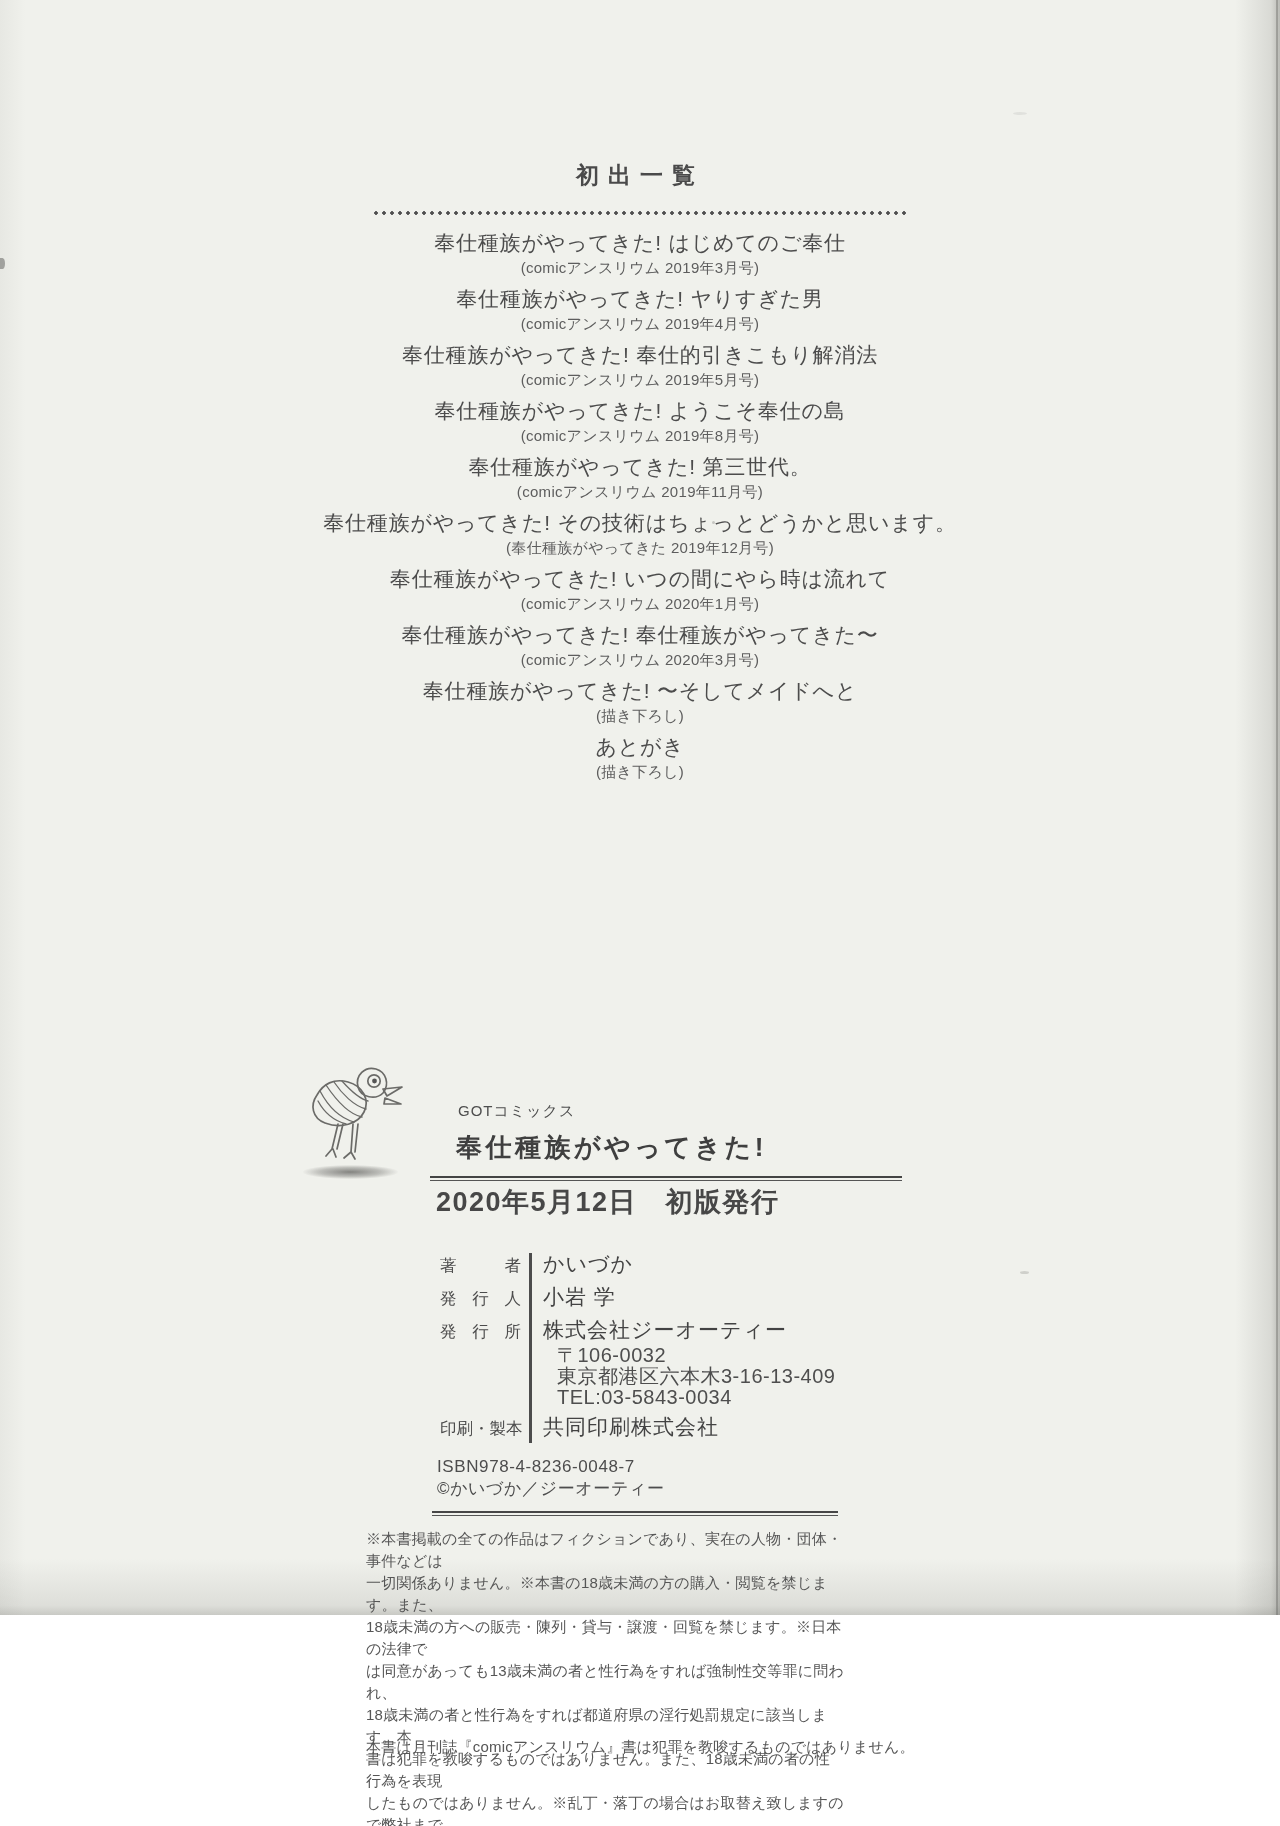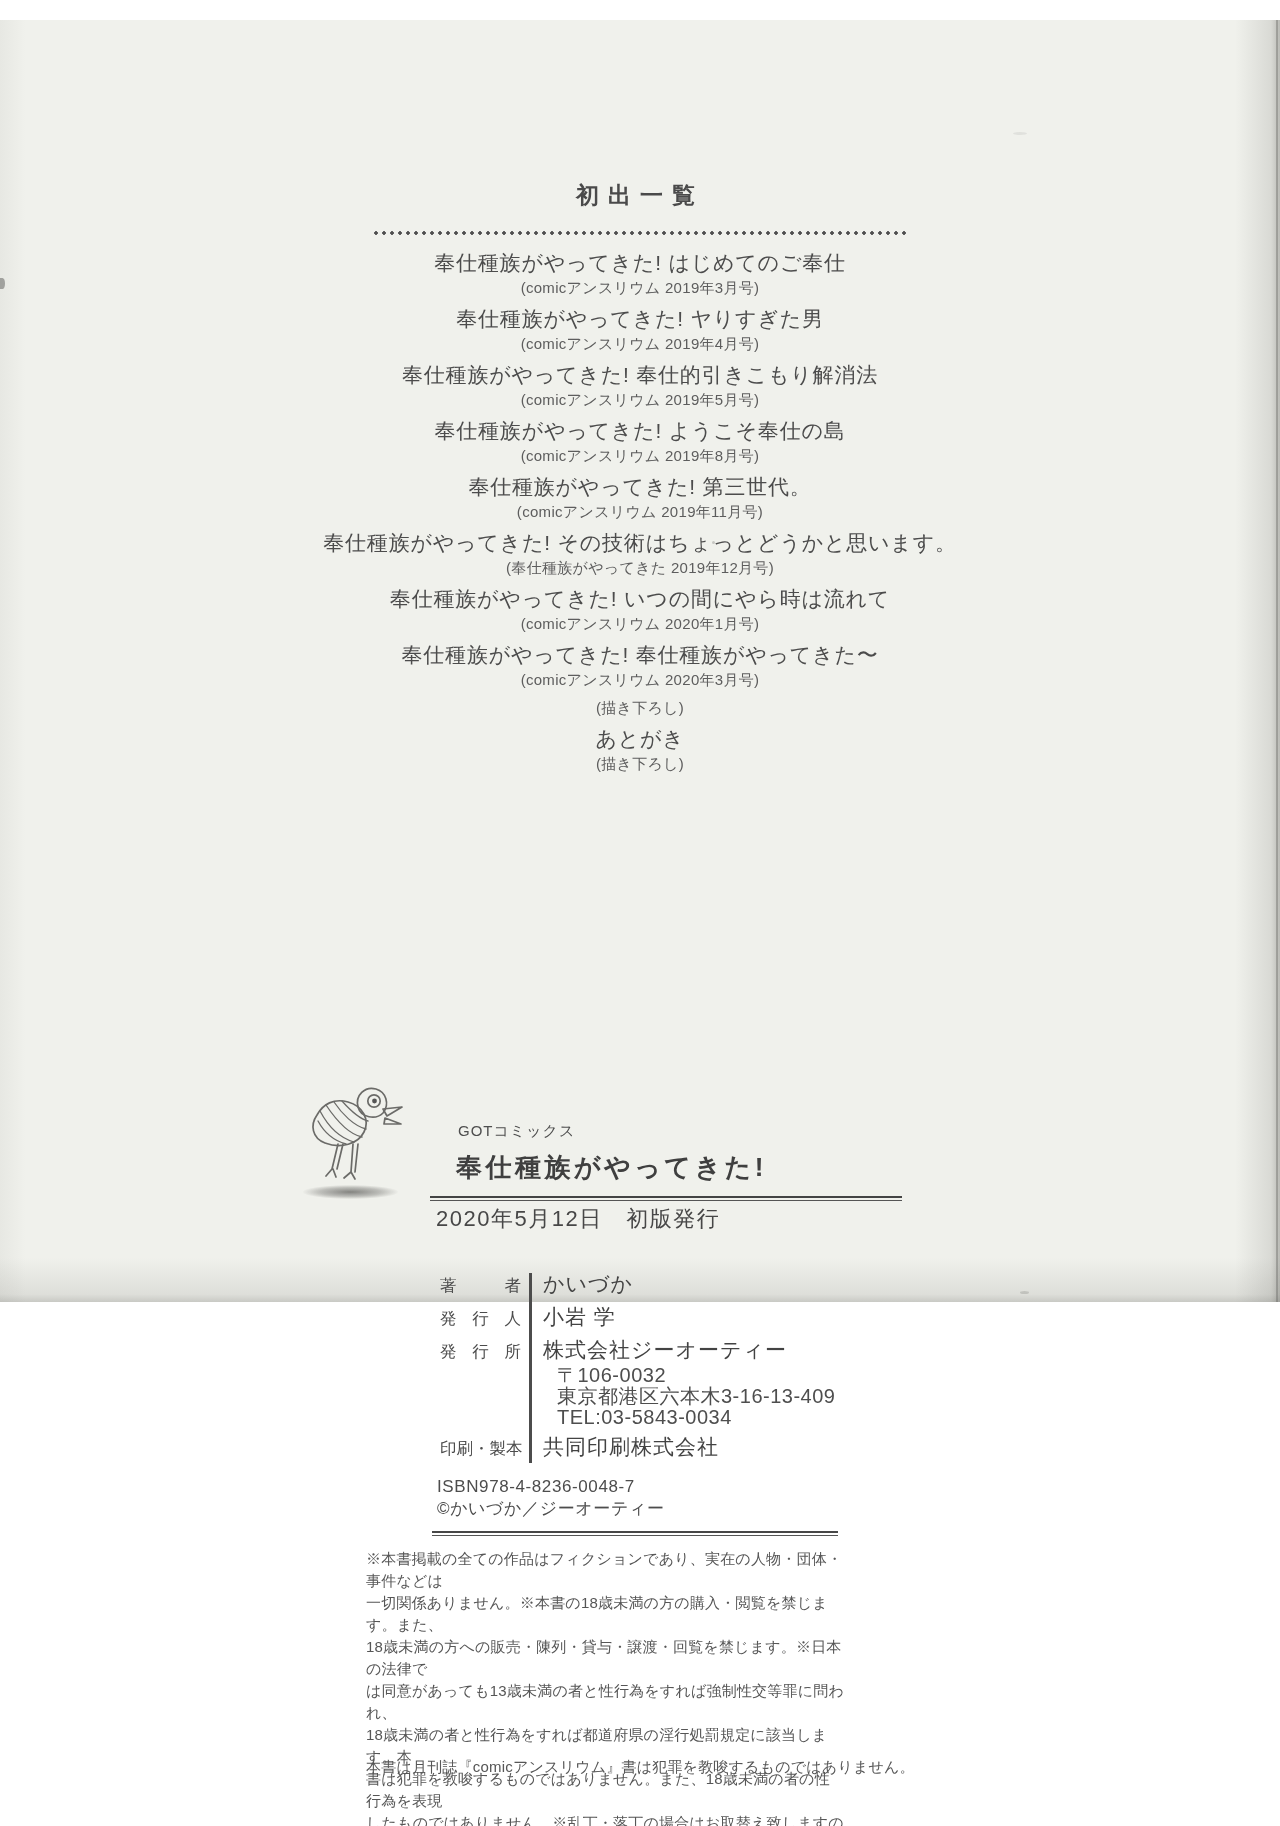--- a/index.html
+++ b/index.html
@@ -3,26 +3,25 @@
 <meta charset="utf-8">
 <style>
   * { margin:0; padding:0; box-sizing:border-box; }
   html,body { width:1280px; height:1826px; }
   body {
     font-family:"Liberation Sans", sans-serif;
     color:#4b4b4b;
     overflow:hidden;
   }
   .page {
-    position:relative; width:1280px; height:1282px;
+    position:relative; width:1280px; height:1615px;
     background:
       linear-gradient(180deg, rgba(0,0,0,0) 96.5%, rgba(60,60,55,0.10) 99.4%, rgba(60,60,55,0.22) 100%),
       linear-gradient(90deg, rgba(60,60,55,0.05) 0%, rgba(0,0,0,0) 2%, rgba(0,0,0,0) 96.5%, rgba(60,60,55,0.13) 99.3%, rgba(60,60,55,0.30) 100%),
       #f0f1ec;
-    margin-top: 20px;
   }
   .edge-line { position:absolute; top:0; right:2px; width:2px; height:100%; background:rgba(90,90,85,0.35); }
 
   
   .section-title {
     position:absolute; top:160px; left:0; width:1280px;
     text-align:center; font-size:23px; font-weight:600;
     letter-spacing:9px; color:#4a4a4a;
   }
   .dotted-divider {
@@ -39,21 +38,21 @@
   .bird { position:absolute; left:296px; top:1056px; }
   .bird-shadow {
     position:absolute; left:303px; top:1165px; width:95px; height:14px;
     background:radial-gradient(ellipse at center, rgba(95,95,92,0.75) 0%, rgba(95,95,92,0.35) 45%, rgba(95,95,92,0) 72%);
     filter:blur(0.6px);
   }
   .imprint { position:absolute; left:458px; top:1102px; font-size:15px; letter-spacing:1px; color:#4e4e4e; }
   .book-title { position:absolute; left:456px; top:1130px; font-size:26px; font-weight:700; letter-spacing:3.5px; color:#3f3f3f; }
   .title-rule { position:absolute; left:430px; top:1176px; width:472px; height:5px;
     border-top:2px solid #444; border-bottom:1px solid #555; }
-  .edition { position:absolute; left:436px; top:1184px; font-size:22px; letter-spacing:1.5px; color:#474747; font-weight:400; }
+  .edition { position:absolute; left:436px; top:1184px; font-size:27px; letter-spacing:1.5px; color:#474747; font-weight:700; }
 
   .credits { position:absolute; left:437px; top:1250px; width:420px; }
   .credits .vline { position:absolute; left:92px; top:3px; width:2.5px; height:190px; background:#4c4c4c; }
   .credit-row { margin-bottom:4px; }
   .credit-row.gap-top { margin-top:5px; }
   .credit-main { display:flex; align-items:baseline; }
   .credit-label {
     display:inline-flex; justify-content:space-between;
     width:84px; padding-left:3px; font-size:16.5px; color:#4c4c4c; line-height:28px; flex:none;
   }
@@ -114,20 +113,21 @@
       </div>
       <div class="entry">
         <div class="entry-title">奉仕種族がやってきた! いつの間にやら時は流れて</div>
         <div class="entry-source">(comicアンスリウム 2020年1月号)</div>
       </div>
       <div class="entry">
         <div class="entry-title">奉仕種族がやってきた! 奉仕種族がやってきた〜</div>
         <div class="entry-source">(comicアンスリウム 2020年3月号)</div>
       </div>
       <div class="entry">
+        <div class="entry-title">奉仕種族がやってきた! 〜そしてメイドへと</div>
         <div class="entry-source">(描き下ろし)</div>
       </div>
       <div class="entry">
         <div class="entry-title">あとがき</div>
         <div class="entry-source">(描き下ろし)</div>
       </div>
     </div>
 
   <svg class="bird" width="112" height="106" viewBox="0 0 112 106" fill="none" stroke="#6b6b68" stroke-width="1.7" stroke-linecap="round" stroke-linejoin="round">
     <path d="M 21 39 C 14 49, 16 62, 29 67 C 45 73, 62 68, 68 56 C 74 44, 67 30, 52 26 C 38 22, 27 28, 21 39 Z"></path>

